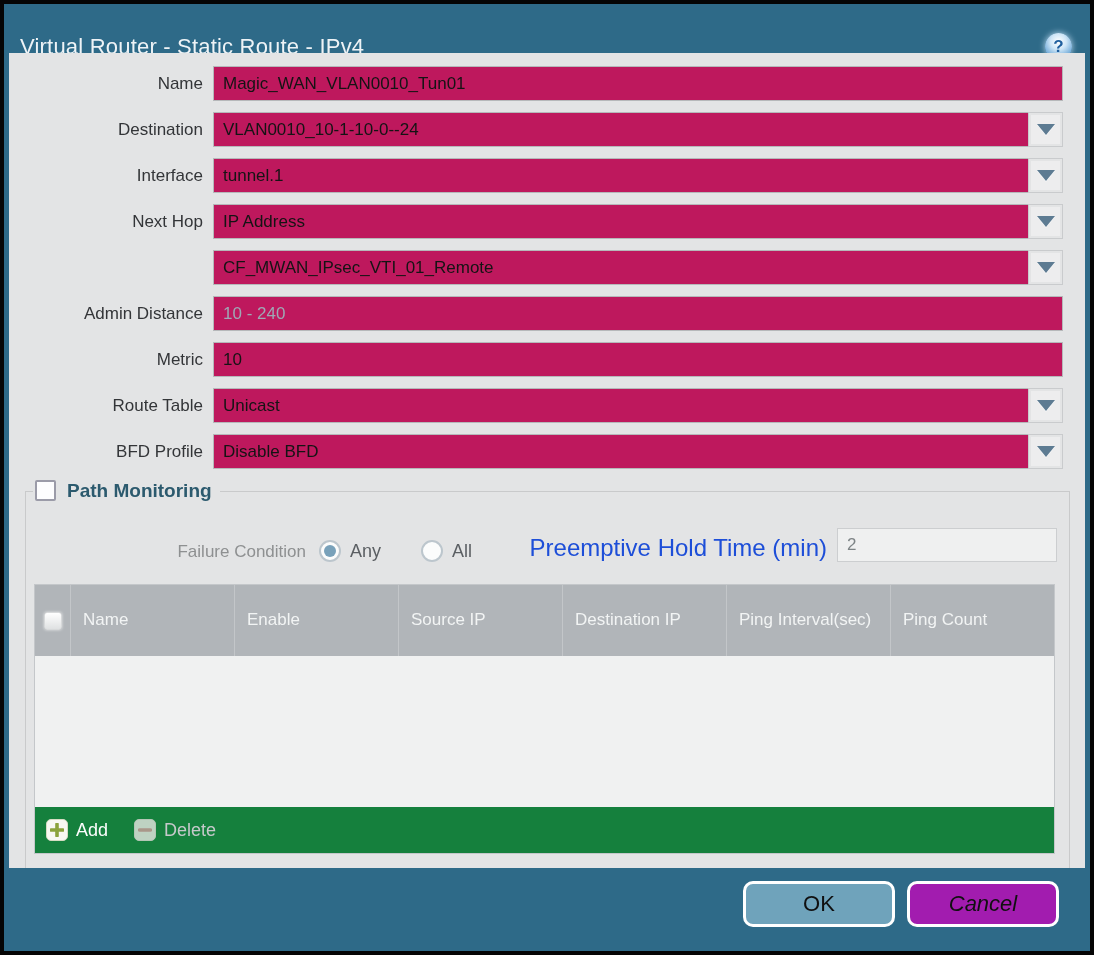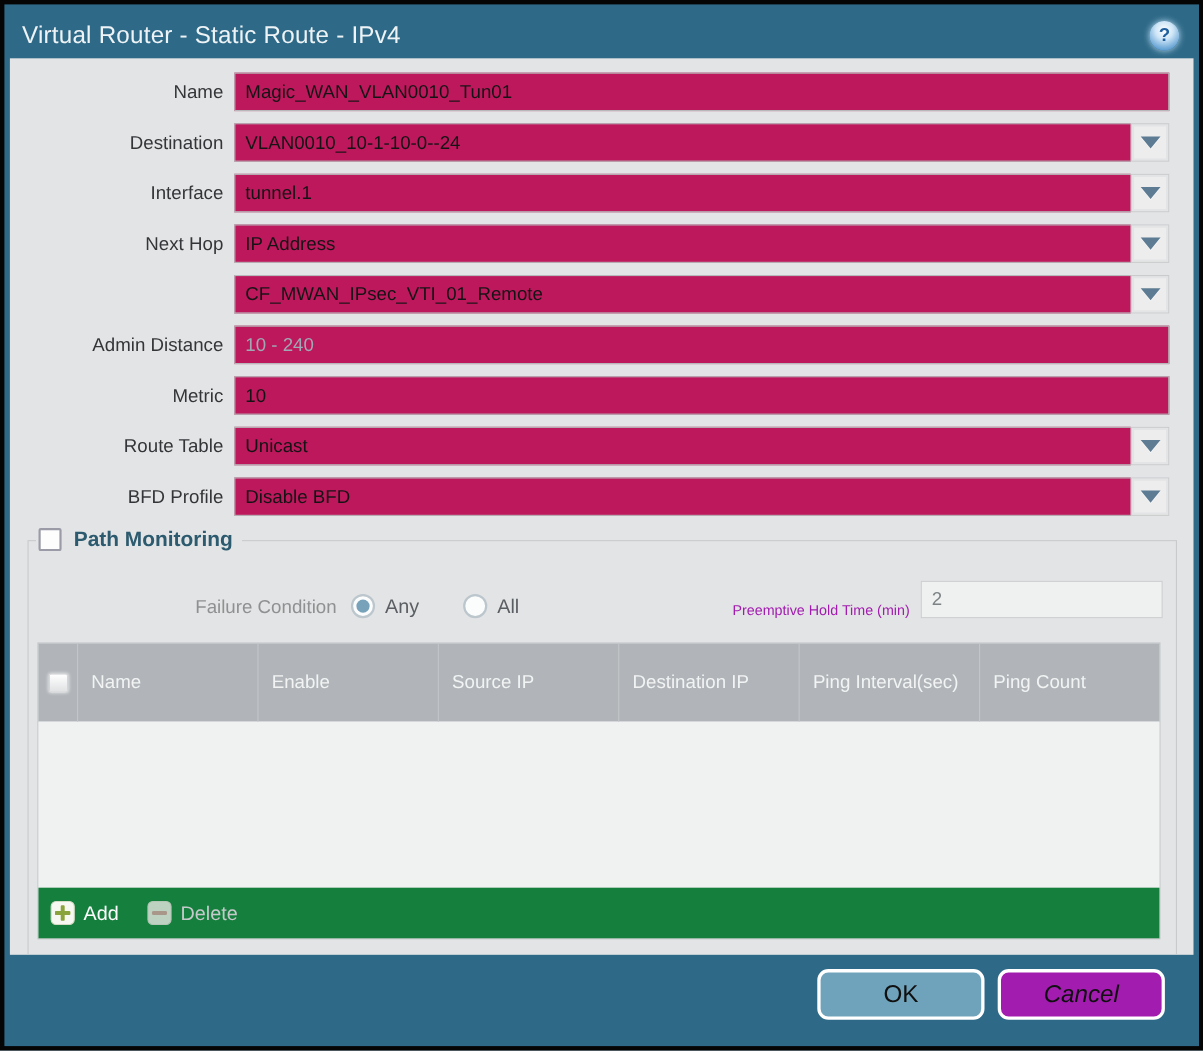--- a/index.html
+++ b/index.html
@@ -10,21 +10,21 @@
     position: relative;
     width: 1094px; height: 955px;
     background: #2e6a88;
     border: 4px solid #050505;
     overflow: hidden;
   }
 
   
   .titlebar {
     position: absolute; left:0; right:0; top:0; height:56px;
-    display:flex; align-items:center;
+    display:flex; align-items:flex-end;
     padding: 0 18px 0 16px;
   }
   .title {
     color:#eef3f6; font-size:22px; letter-spacing:.2px;
   }
   .help-btn {
     margin-left:auto;
     width:27px; height:27px; border-radius:50%;
     background: radial-gradient(circle at 50% 32%, #ffffff 0%, #cfe6f7 35%, #5f9fd2 78%, #a8cdea 100%);
     box-shadow: 0 0 6px rgba(205,230,250,.9);
@@ -100,21 +100,21 @@
     background:#fbfcfc; border:2px solid #bcc6cd;
     margin-left:13px; cursor:pointer;
     display:flex; align-items:center; justify-content:center;
   }
   .radio.selected::after {
     content:""; width:12px; height:12px; border-radius:50%;
     background:#78a1ba;
   }
   .radio-label { color:#5b5f63; font-size:18px; margin-left:9px; }
   .radio-gap { width:27px; flex:none; }
-  .pht-label { margin-left:auto; color:#a21caf; font-size:13px; white-space:nowrap; }
+  .pht-label { margin-left:auto; color:#1d4ed8; font-size:24px; white-space:nowrap; }
   .pht-input {
     width:220px; height:34px; margin-left:10px; flex:none;
     background:#eff0f0; border:1px solid #ccced0;
     color:#7e8486; font-size:17px; font-family:inherit;
     padding:0 9px; outline:none;
   }
 
   
   .pm-table { margin: 22px 14px 0 8px; border:1px solid #c4c7ca; }
   .pm-header { display:flex; background:#b1b5b9; height:71px; }

